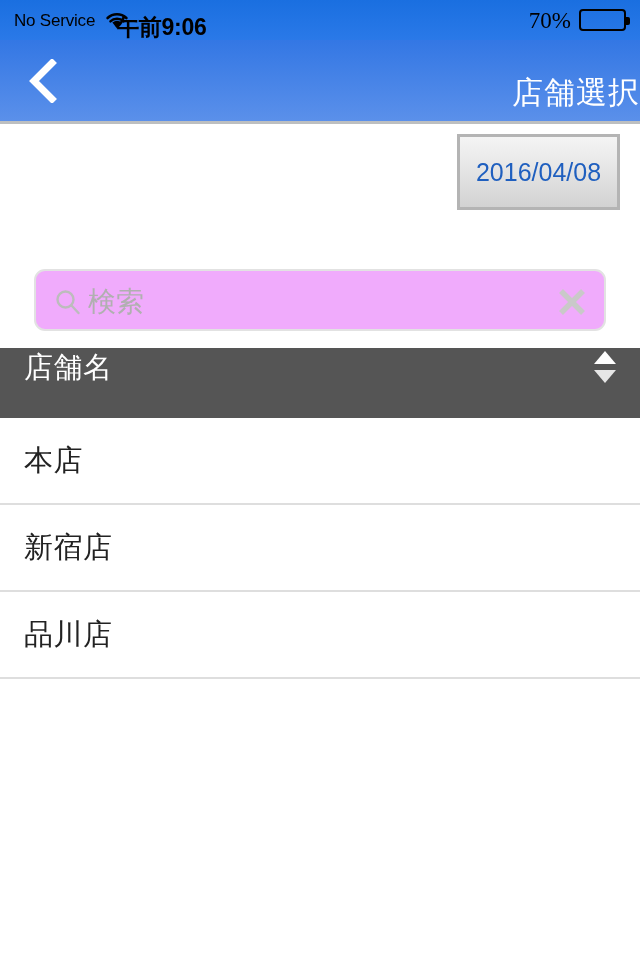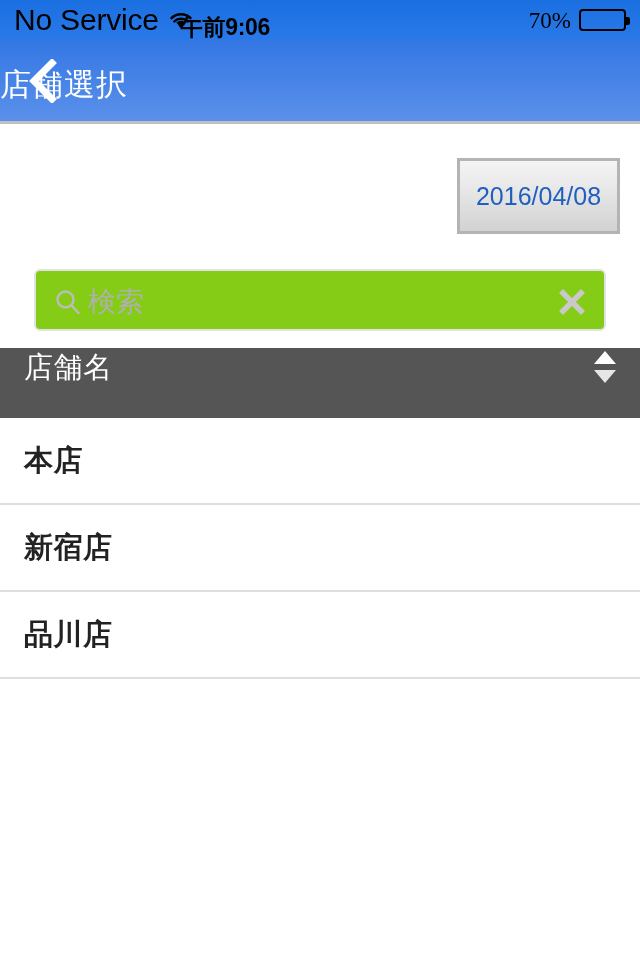--- a/index.html
+++ b/index.html
@@ -29,21 +29,21 @@
     box-sizing: border-box;
     padding: 0 14px;
   }
   .sb-left {
     display: flex;
     align-items: center;
     gap: 9px;
     flex: 0 0 auto;
   }
   .sb-carrier {
-    font-size: 30px;
+    font-size: 17px;
     letter-spacing: -0.2px;
     color: #000;
     line-height: 1;
   }
   .wifi-icon {
     display: block;
     width: 26px;
     height: 20px;
   }
   .sb-center {
@@ -114,35 +114,35 @@
     justify-content: center;
   }
   .chevron-left {
     display: block;
     width: 34px;
     height: 44px;
   }
   .nav-title {
     position: absolute;
     left: 0;
-    top: 4px;
+    top: 12px;
     width: 640px;
     height: 81px;
     line-height: 81px;
-    text-align: left;
+    text-align: right;
     color: #ffffff;
     font-size: 31px;
     letter-spacing: 1px;
   }
 
   
   .date-button {
     position: absolute;
     left: 457px;
-    top: 158px;
+    top: 134px;
     width: 163px;
     height: 76px;
     box-sizing: border-box;
     border: 3px solid #b4b4b4;
     background: linear-gradient(to bottom, #f4f4f4 0%, #e9e9e9 35%, #d2d2d2 100%);
     color: #1f5fbf;
     font-size: 25px;
     display: flex;
     align-items: center;
     justify-content: center;
@@ -151,22 +151,22 @@
 
   
   .search-wrap {
     position: absolute;
     left: 34px;
     top: 269px;
     width: 572px;
     height: 62px;
     box-sizing: border-box;
     border: 2px solid #e2e2e2;
-    border-radius: 6px;
-    background: #84cc16;
+    border-radius: 11px;
+    background: #f0abfc;
     display: flex;
     align-items: center;
     padding: 4px 14px 0 18px;
   }
   .search-icon {
     display: block;
     width: 28px;
     height: 28px;
     flex: 0 0 auto;
   }
@@ -224,21 +224,20 @@
     width: 640px;
   }
   .list-item {
     height: 87px;
     box-sizing: border-box;
     border-bottom: 2px solid #dedede;
     display: flex;
     align-items: center;
     padding-left: 24px;
     background: #ffffff;
-    font-weight: bold;
   }
   .list-item-label {
     font-size: 29px;
     color: #222222;
     letter-spacing: 0.5px;
   }
 
   .content-bg {
     position: absolute;
     left: 0;

